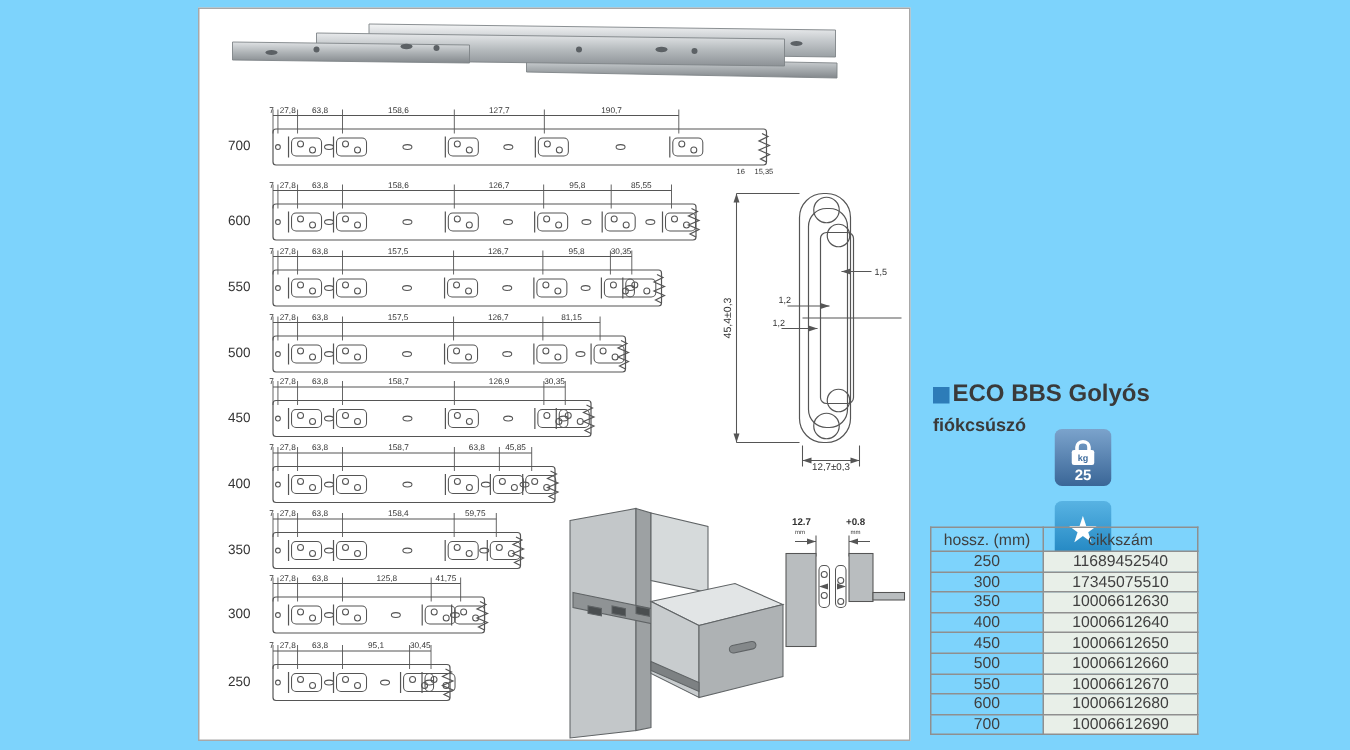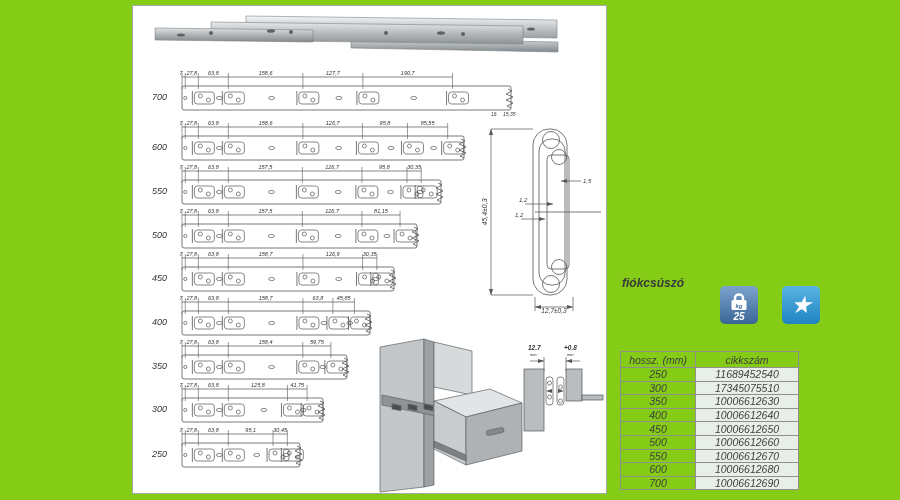--- a/index.html
+++ b/index.html
@@ -1,37 +1,37 @@
 <!DOCTYPE html>
 <html><head>
 <meta charset="utf-8">
 <style>
   html,body{margin:0;padding:0;background:#fff;}
   body{width:900px;height:500px;position:relative;overflow:hidden;
        font-family:"Liberation Sans",sans-serif;color:#3a3a3a;}
-  .page{position:absolute;inset:0;background:#84cc16;font-style:italic;}
+  .page{position:absolute;inset:0;background:#7dd3fc;}
   .frame{position:absolute;left:132px;top:5px;width:473px;height:487px;
          border:1px solid #a8a8a8;background:#fff;}
   .photo{position:absolute;left:18px;top:3px;}
   #draw-rows{position:absolute;inset:0;}
   .draw-row{position:absolute;left:4px;display:flex;align-items:flex-start;}
   .row-label{width:30px;text-align:right;font-size:9px;color:#333;
              margin-right:5px;transform:translateY(22px);}
   svg text{font-family:"Liberation Sans",sans-serif;}
   .cross{position:absolute;left:344px;top:103px;}
   .iso{position:absolute;left:239px;top:331px;}
   .clear{position:absolute;left:385px;top:335px;}
   .title1{position:absolute;left:622px;top:254px;font-size:16px;font-weight:bold;
           display:flex;align-items:center;white-space:nowrap;}
   .bullet{width:11px;height:11px;display:inline-block;margin-right:2px;background:#2d7cb8;}
   .title2{position:absolute;left:622px;top:276px;font-size:12px;font-weight:bold;
           border-bottom:0;white-space:nowrap;}
   .specs{position:absolute;left:622px;top:299px;font-size:10px;line-height:16px;
          color:#3a3a3a;white-space:nowrap;}
-  .icons{position:absolute;left:720px;top:286px;display:flex;gap:24px;}
+  .icons{position:absolute;left:703px;top:286px;display:flex;gap:10px;flex-direction:column;}
   .art-table{position:absolute;left:620px;top:351px;border-collapse:collapse;
              font-size:10.5px;color:#3f3f3f;}
   .art-table th,.art-table td{border:1px solid #8f8f8f;text-align:center;
              padding:0 8px;height:12.6px;font-weight:normal;}
   .art-table th{height:15px;}
   .art-table .c1{width:58px;}
   .art-table .c2{width:86px;}
   .art-table td.art{background:#e8efe8;}
 </style>
 </head>
@@ -659,20 +659,24 @@
         <rect x="28" y="36" width="7" height="28" rx="3"></rect>
         <rect x="39" y="36" width="7" height="28" rx="3"></rect>
         <circle cx="31.5" cy="42" r="2"></circle>
         <circle cx="42.5" cy="46" r="2"></circle>
         <circle cx="31.5" cy="56" r="2"></circle>
         <circle cx="42.5" cy="60" r="2"></circle>
       </g>
     </svg>
   </div>
 
+  <div class="title1">
+    <span class="bullet"></span>
+    <span>ECO BBS Golyós</span>
+  </div>
   <div class="title2">fiókcsúszó</div>
 
   <div class="icons">
     <svg width="38" height="38" viewBox="0 0 38 38">
       <defs>
         <linearGradient id="gl" x1="0" y1="0" x2="0" y2="1">
           <stop offset="0" stop-color="#7ba3cc"></stop>
             <stop offset="1" stop-color="#3a6697"></stop>
         </linearGradient>
       </defs>

